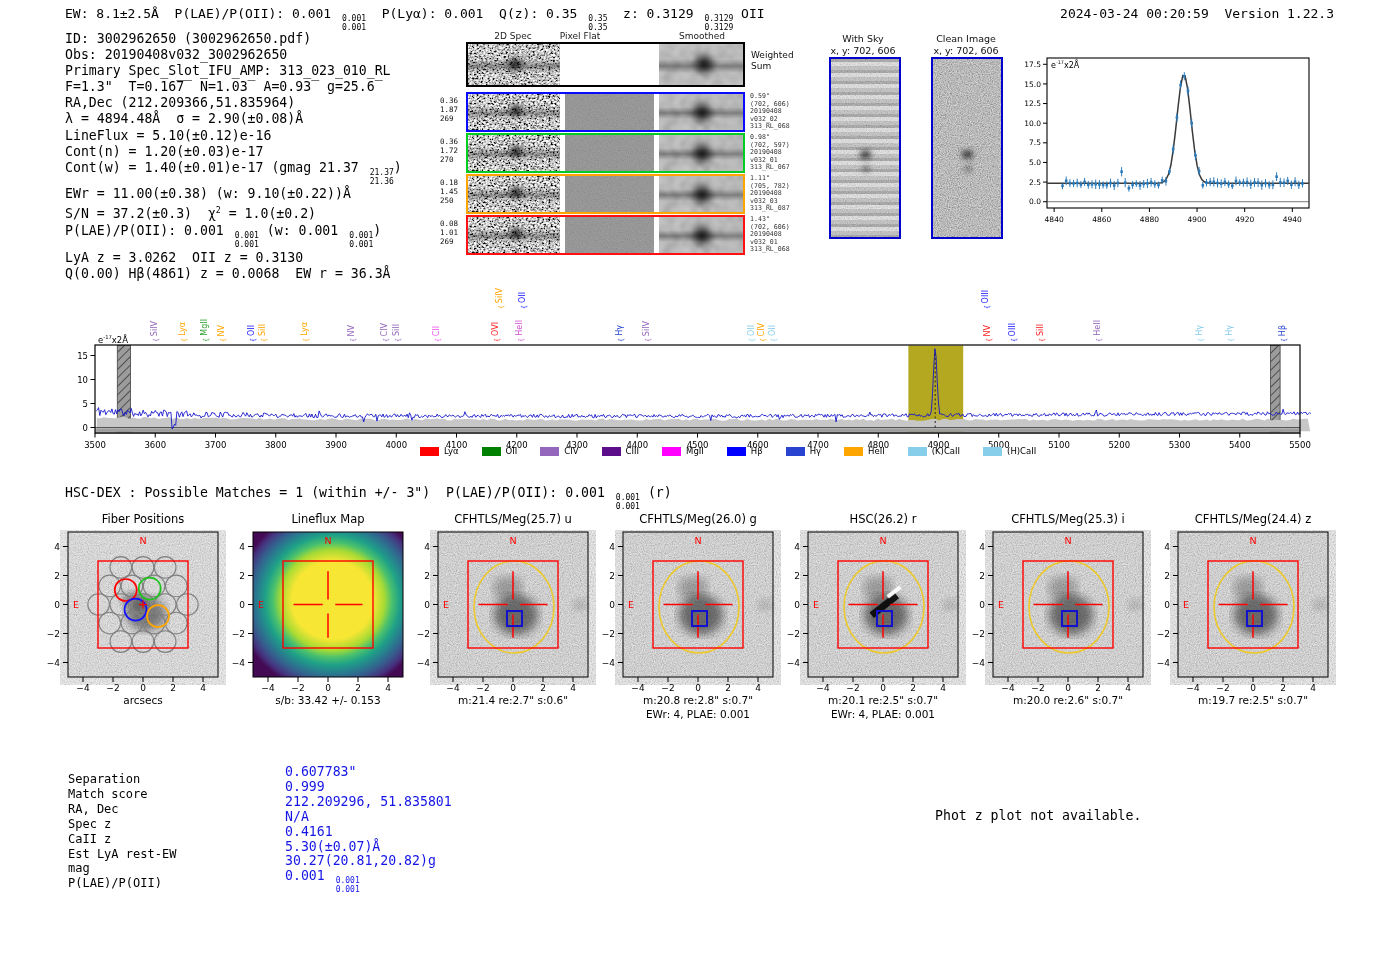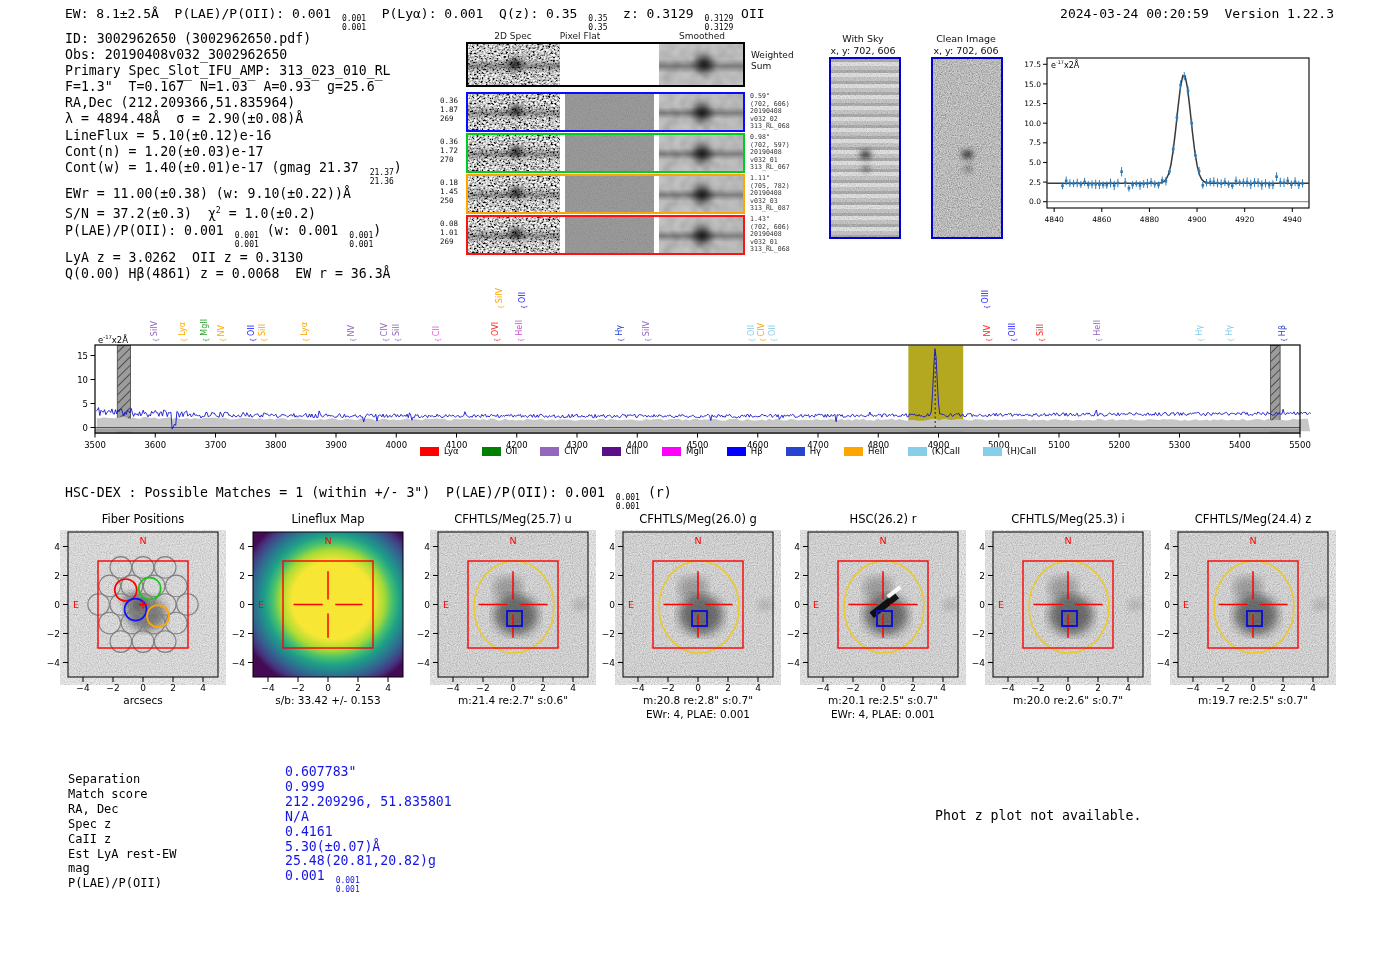--- a/index.html
+++ b/index.html
@@ -936,16 +936,16 @@
         <text x="131" y="161" text-anchor="middle" font-size="9">2</text>
         <line x1="21" y1="16.5" x2="26" y2="16.5" stroke="#000" stroke-width="1"></line>
         <text x="18" y="19.5" text-anchor="end" font-size="9">4</text>
         <line x1="161" y1="147" x2="161" y2="152" stroke="#000" stroke-width="1"></line>
         <text x="161" y="161" text-anchor="middle" font-size="9">4</text>
       </svg>
       <div class="cut-xl" style="left: 1152px; top: 694px;">m:19.7  re:2.5"  s:0.7"</div>
     </div>
 
   <div id="match-labels" class="abs mono"><div>Separation</div><div>Match score</div><div>RA, Dec</div><div>Spec z</div><div>CaII z</div><div>Est LyA rest-EW</div><div>mag</div><div>P(LAE)/P(OII)</div></div>
-  <div id="match-values" class="abs mono"><div>0.607783"</div><div>0.999</div><div>212.209296, 51.835801</div><div>N/A</div><div>0.4161</div><div>5.30(±0.07)Å</div><div>25.48(20.81,20.82)g</div><div>0.001 <span class="frac"><span>0.001</span><span>0.001</span></span></div></div>
+  <div id="match-values" class="abs mono"><div>0.607783"</div><div>0.999</div><div>212.209296, 51.835801</div><div>N/A</div><div>0.4161</div><div>5.30(±0.07)Å</div><div>30.27(20.81,20.82)g</div><div>0.001 <span class="frac"><span>0.001</span><span>0.001</span></span></div></div>
 
   <div id="photz-note" class="abs mono">Phot z plot not available.</div>
 </div>
 
 </body></html>

